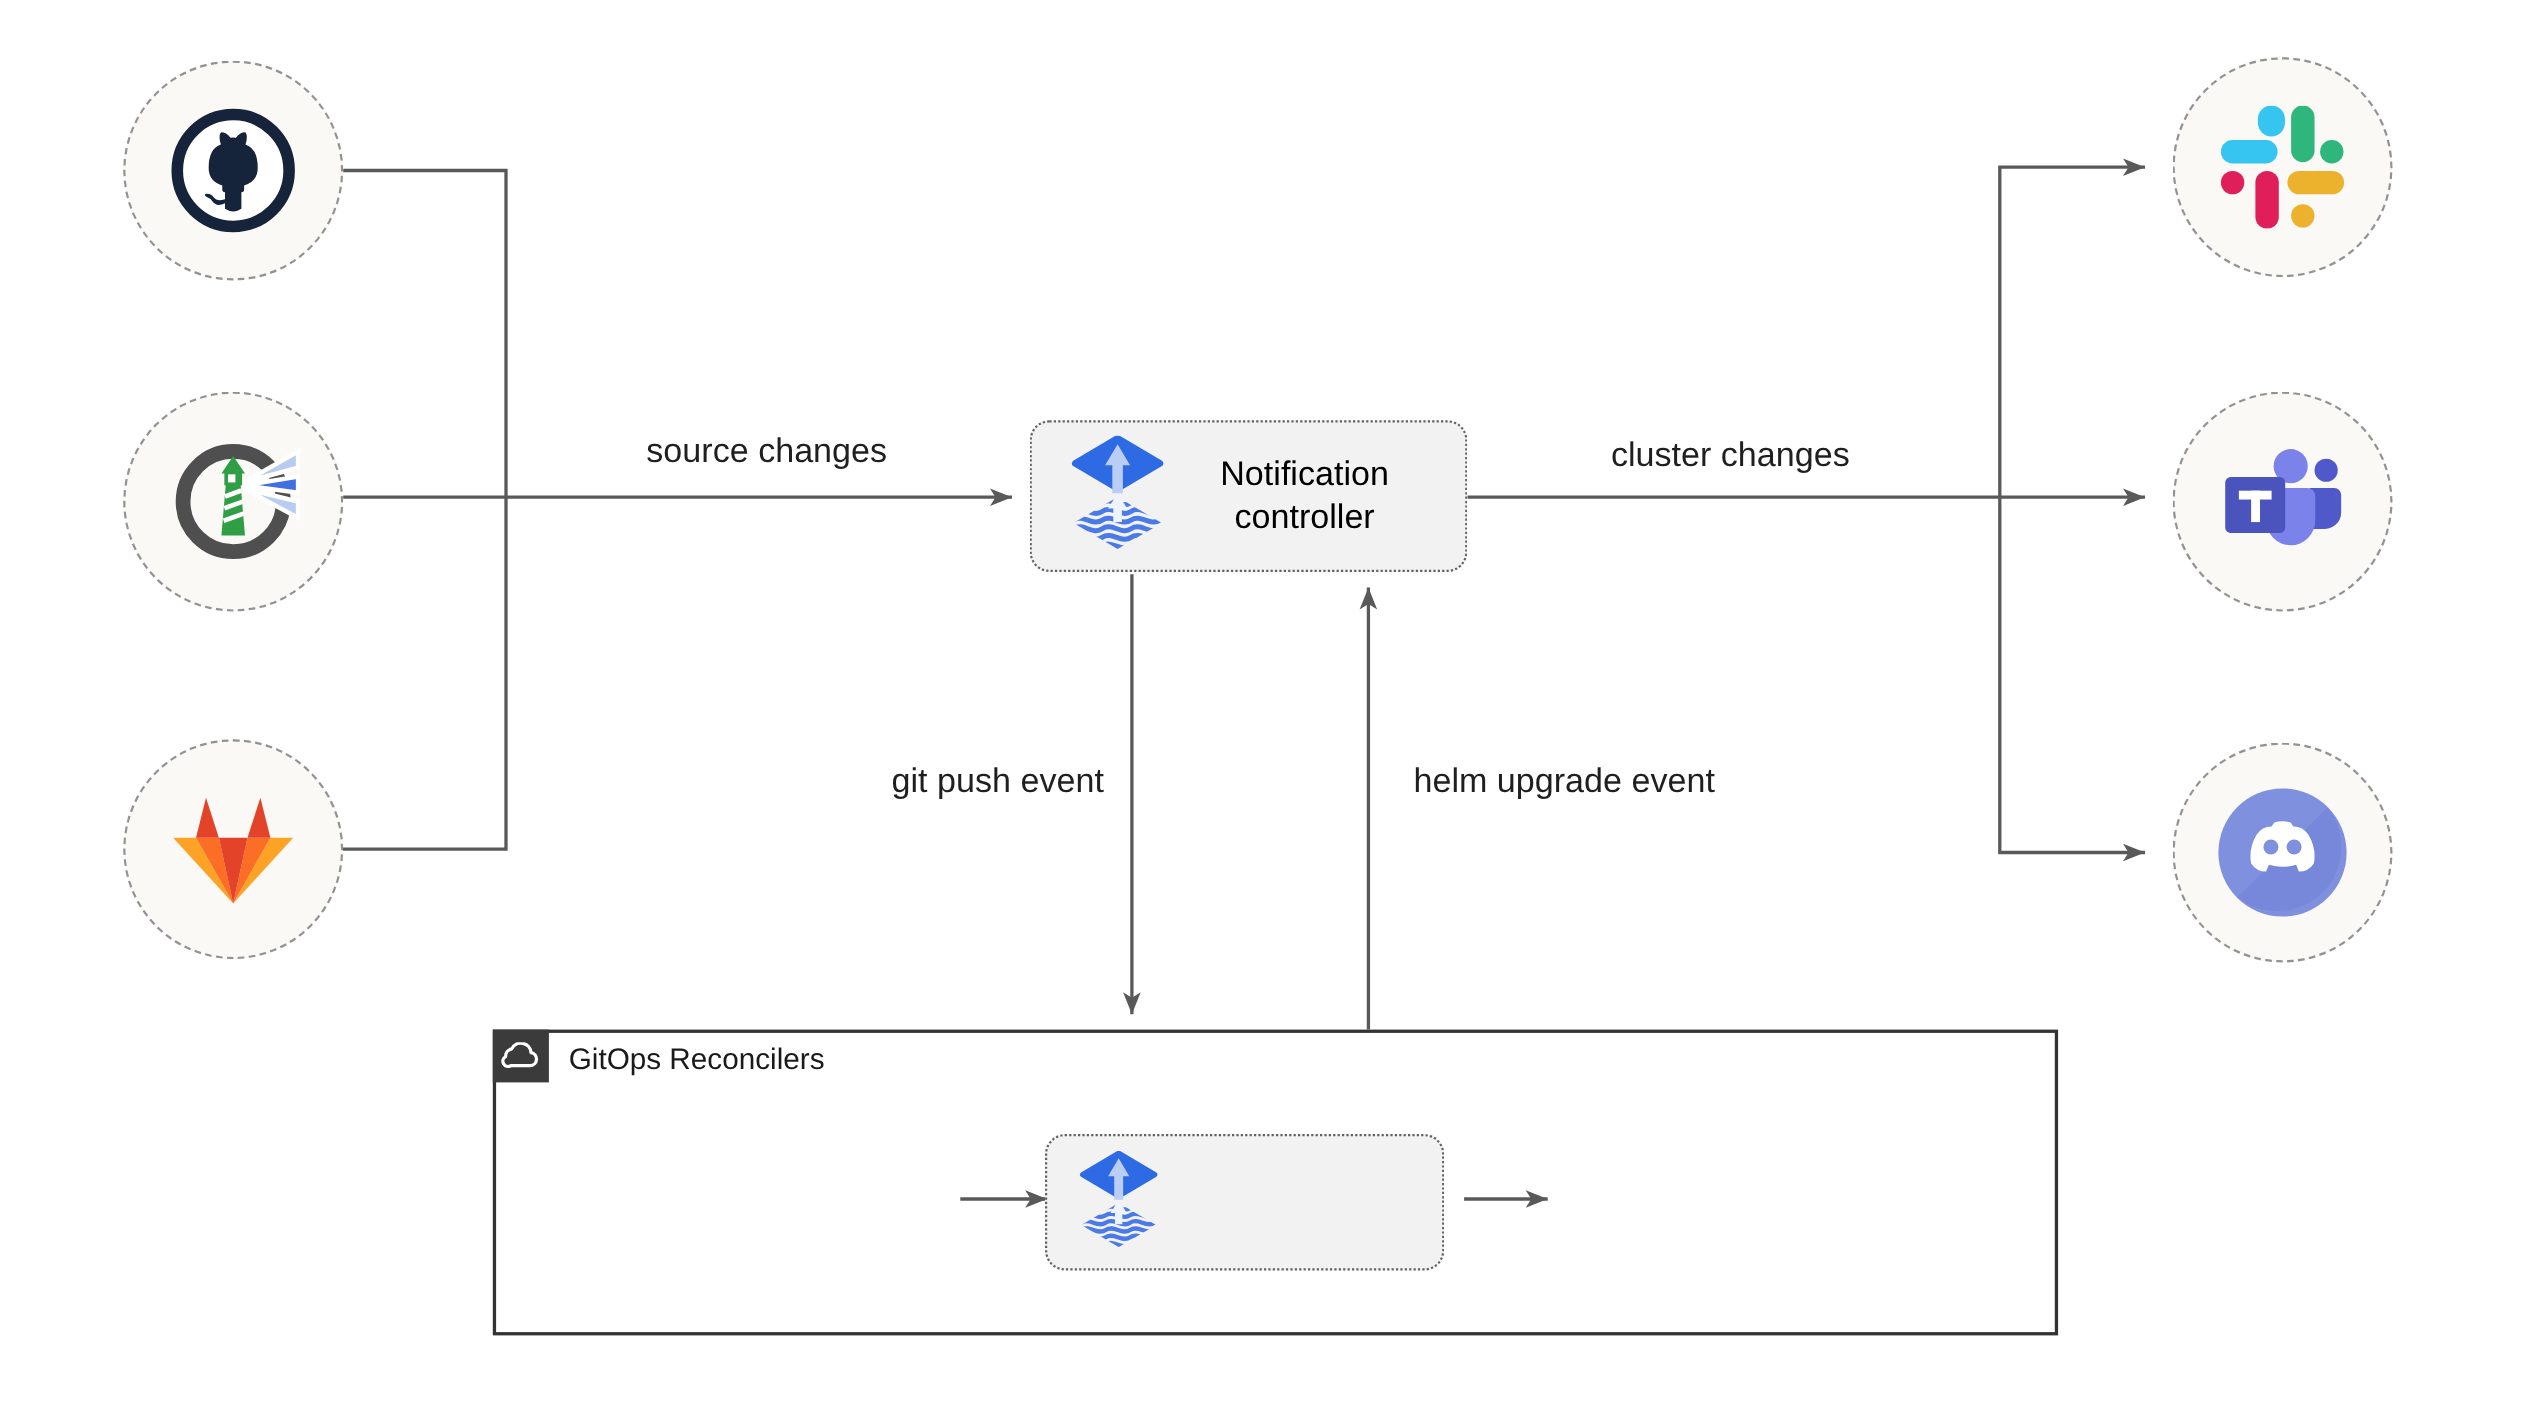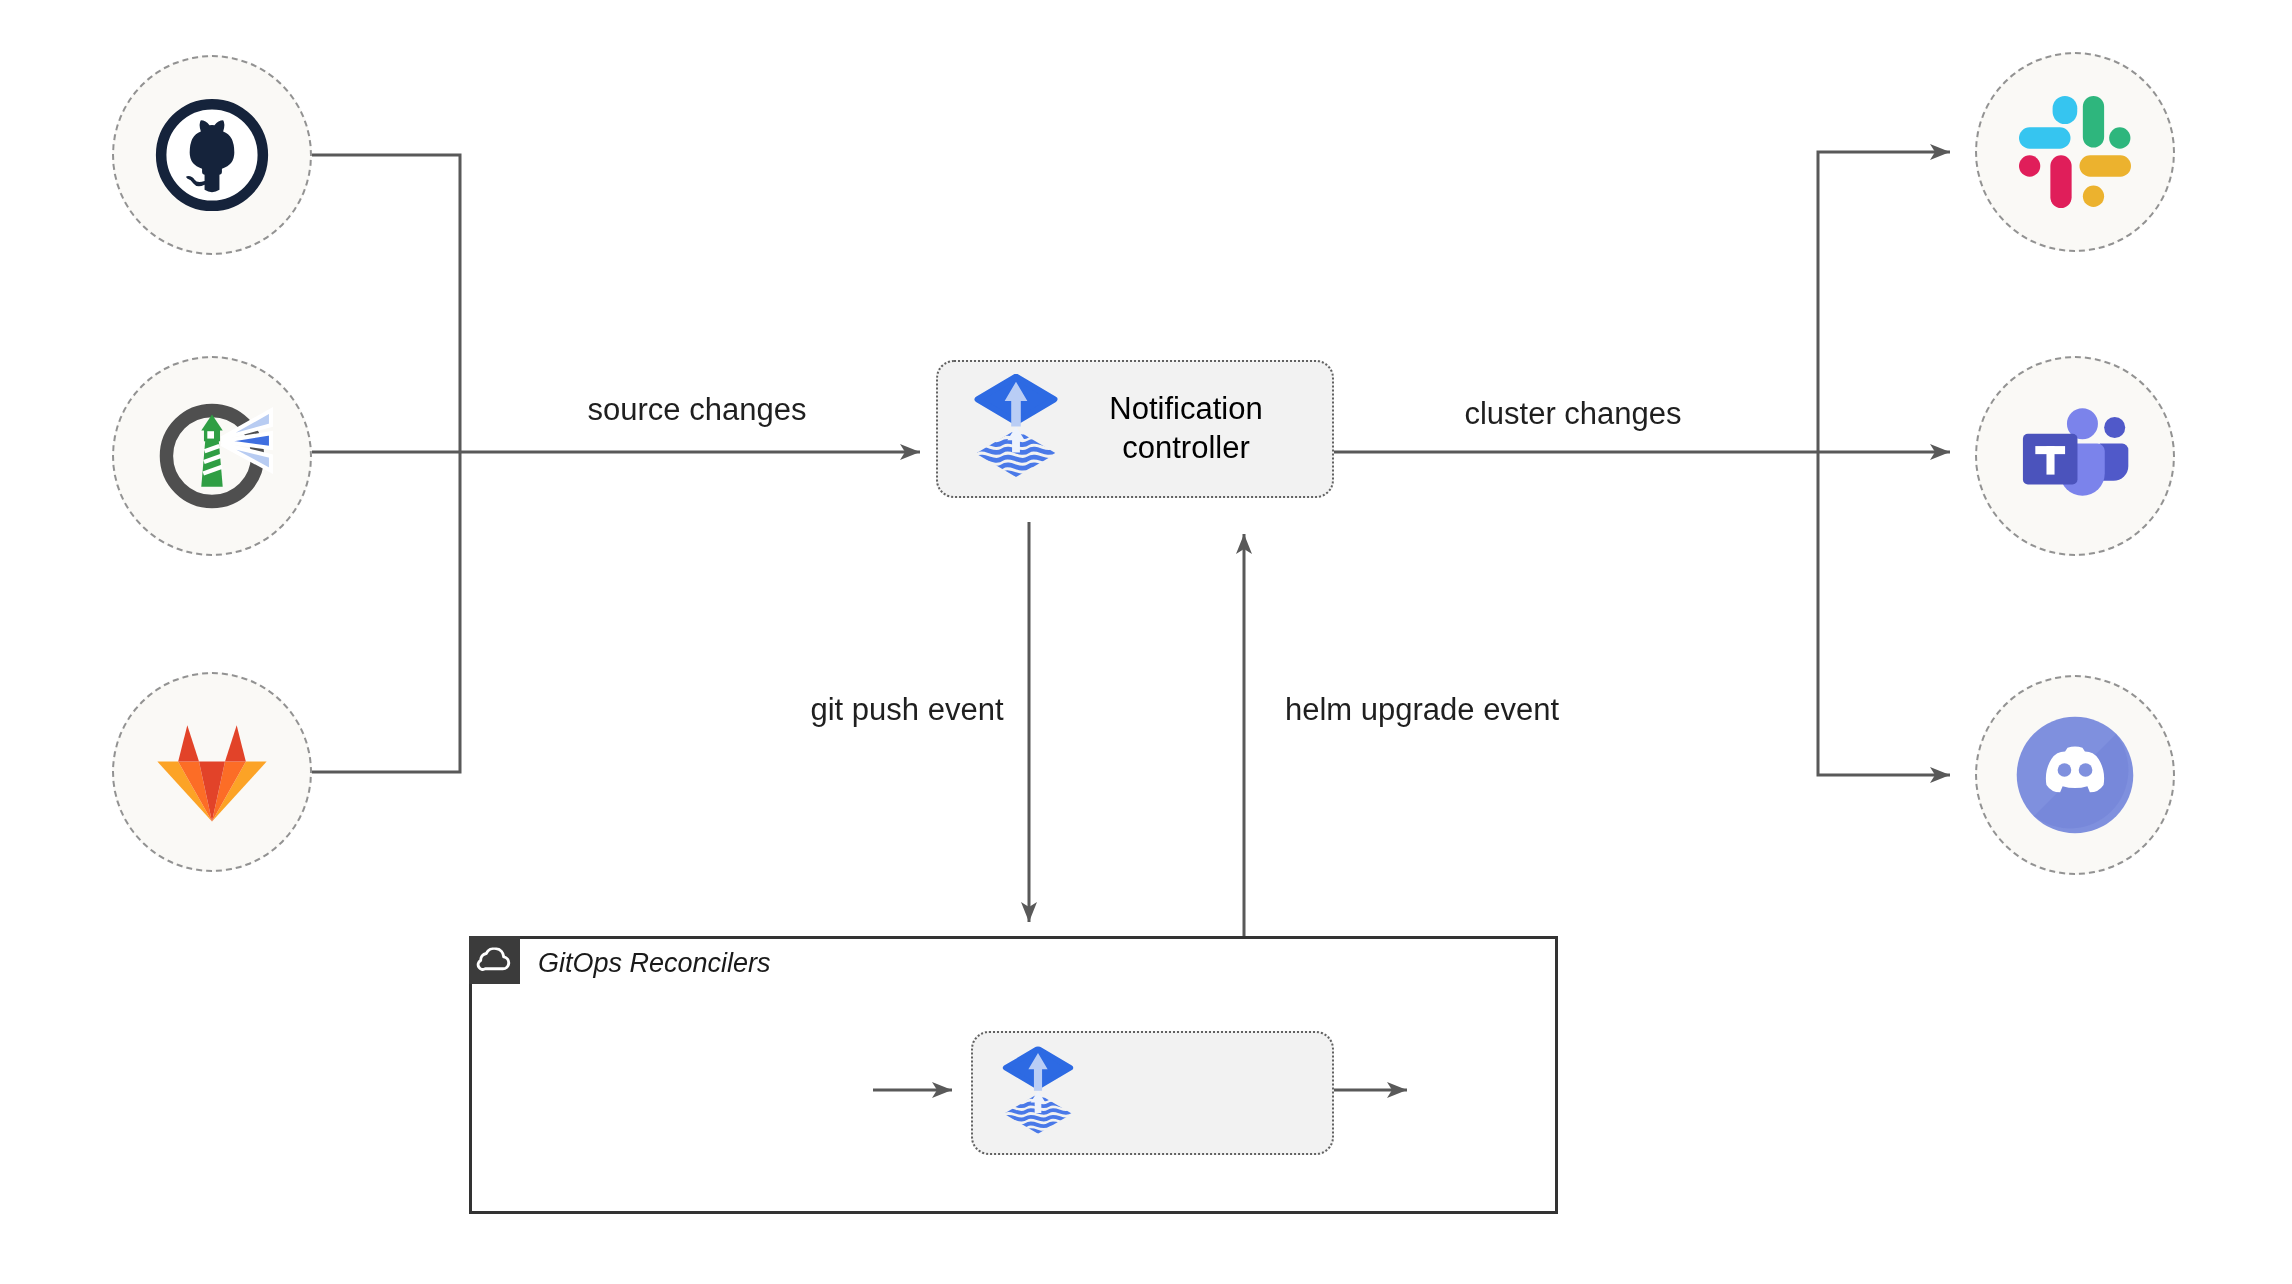--- a/index.html
+++ b/index.html
@@ -19,22 +19,22 @@
           box-sizing:border-box;display:flex;align-items:center;justify-content:center;}
 
   .node-box{position:absolute;background:var(--node-bg);
             border:2.5px dotted var(--node-border);border-radius:18px;
             box-sizing:border-box;display:flex;align-items:center;}
   .node-box .flux{flex:0 0 auto;}
   .node-label{flex:1 1 auto;text-align:center;font-size:31px;line-height:1.25;color:#000;}
 
   .edge-label{position:absolute;font-size:31px;color:#1f1f1f;text-align:center;width:400px;}
 
-  .group-box{position:absolute;left:469px;top:936px;width:1089px;height:278px;
-             border:3px solid var(--group-border);box-sizing:border-box;background:transparent;font-style:italic;}
+  .group-box{position:absolute;left:448px;top:936px;width:1423px;height:278px;
+             border:3px solid var(--group-border);box-sizing:border-box;background:transparent;}
   .group-icon{position:absolute;left:-3px;top:-3px;width:51px;height:48px;
               background:var(--group-icon-bg);display:flex;align-items:center;justify-content:center;}
   .group-label{position:absolute;left:66px;top:0;height:48px;line-height:48px;
                font-size:27px;color:#1a1a1a;white-space:nowrap;}
 </style>
 </head>
 <body>
 
 <div class="canvas">
 
@@ -171,21 +171,21 @@
     <svg width="124" height="124" viewBox="0 0 100 100">
         <use href="#sym-teams"></use>
       </svg>
   </div>
   <div class="circle" style="left:1975px;top:675px">
     <svg width="124" height="124" viewBox="0 0 100 100">
         <use href="#sym-discord"></use>
       </svg>
   </div>
 
-  <div class="node-box" style="left:936px;top:360px;width:398px;height:138px">
+  <div class="node-box" style="left:936px;top:382px;width:398px;height:138px">
     <svg class="flux" width="88" height="110" viewBox="0 0 100 126" style="margin-left:34px">
         <use href="#sym-flux"></use>
       </svg>
     <div class="node-label" style="padding:0 30px 0 10px">Notification controller</div>
   </div>
 
   <div class="edge-label" style="left:497px;top:392px">source changes</div>
   <div class="edge-label" style="left:1373px;top:396px">cluster changes</div>
   <div class="edge-label" style="left:707px;top:692px">git push event</div>
   <div class="edge-label" style="left:1222px;top:692px">helm upgrade event</div>

